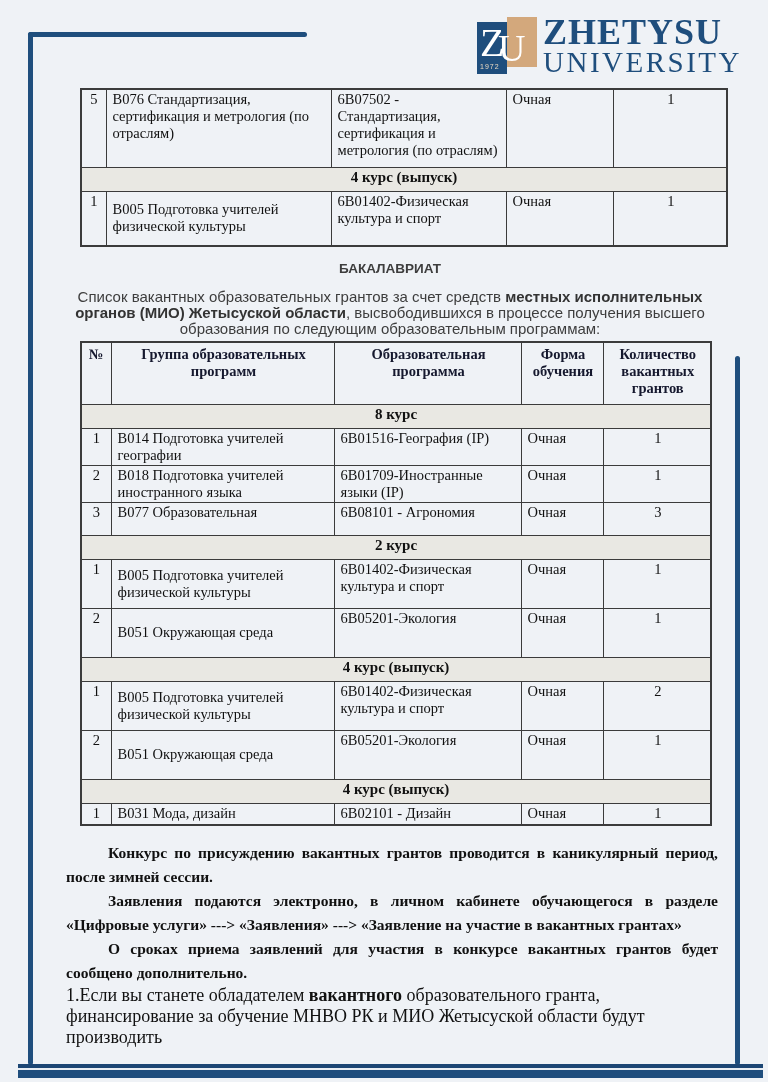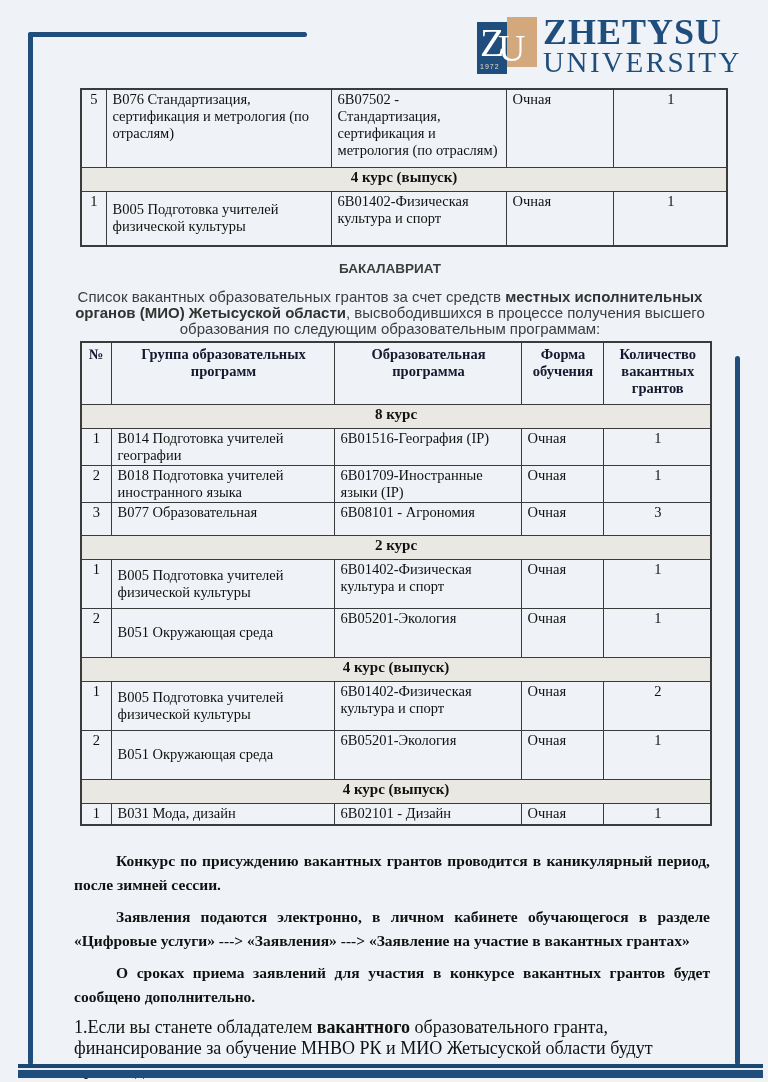--- a/index.html
+++ b/index.html
@@ -55,21 +55,21 @@
   .t-main tbody.sec-3 tr.row{height:22px;}
   .t-main tbody.sec-1 td.c1,.t-main tbody.sec-2 td.c1{vertical-align:middle;}
   
   .intro{position:absolute;left:70px;top:261px;width:640px;text-align:center;
     font-family:"Liberation Sans","DejaVu Sans",sans-serif;color:#3d3d3d;}
   .intro-title{font-weight:bold;font-size:13.5px;line-height:16px;margin-bottom:12px;}
   .intro-p{font-size:15px;line-height:16px;}
   .intro-p b{color:#333;}
   
   .footer{position:absolute;left:66px;top:841px;width:652px;}
-  .footer p{margin:8px;}
+  .footer p{margin:0;}
   .f-bold{font-weight:bold;font-size:15.5px;line-height:24px;text-indent:42px;text-align:justify;}
   .f-note-title{font-size:15px;line-height:24px;text-indent:46px;margin-top:6px !important;}
   .f-note{font-size:18px;line-height:21px;}
 </style>
 </head>
 <body>
 
 <div class="frame frame-top"></div>
 <div class="frame frame-left"></div>
 <div class="frame frame-right"></div>

